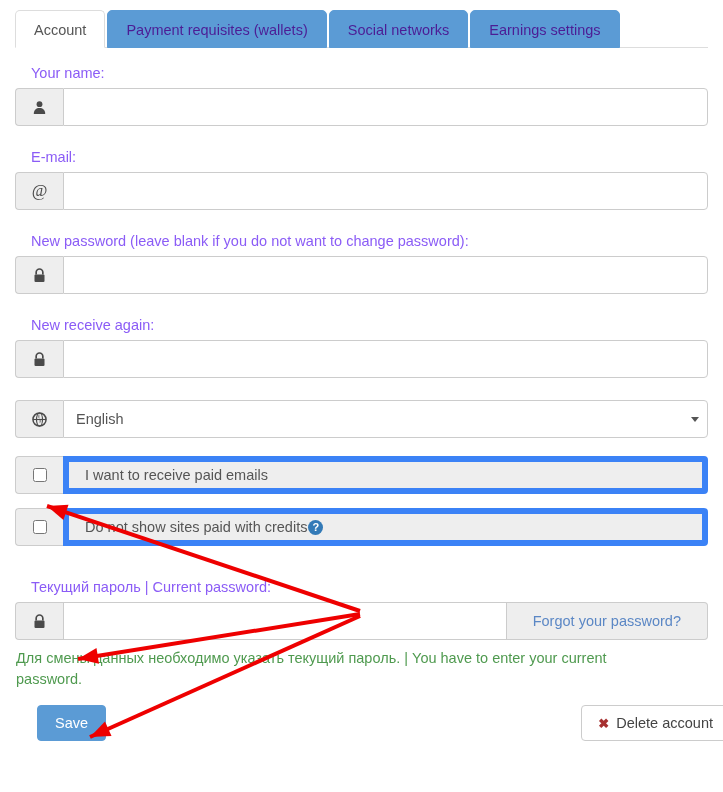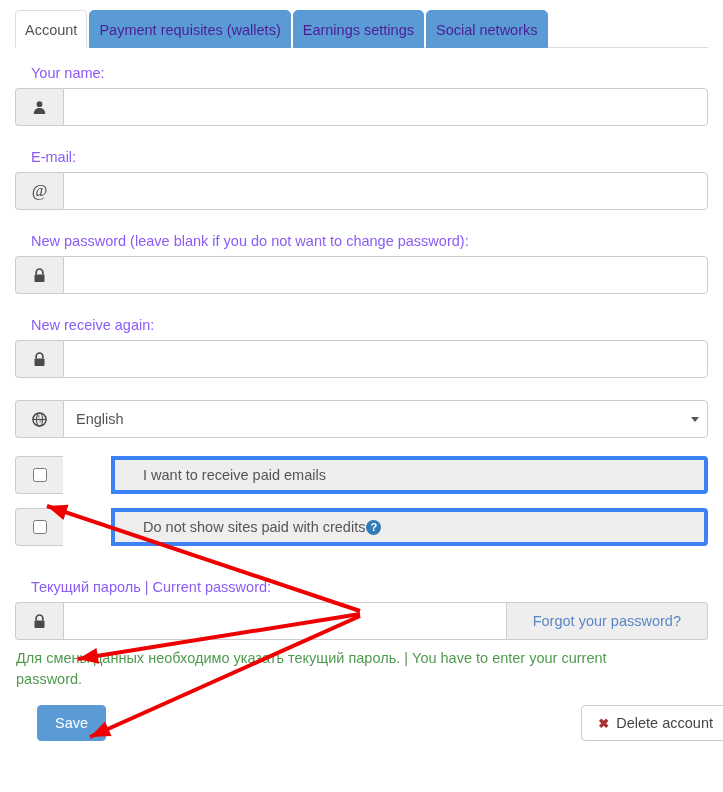--- a/index.html
+++ b/index.html
@@ -27,21 +27,21 @@
   .tabs {
     display: flex;
     align-items: flex-end;
     height: 100%;
     position: relative;
     z-index: 2;
   }
   .tab {
     height: 38px;
     line-height: 38px;
-    padding: 0 9px;
+    padding: 0 18px;
     margin-right: 2px;
     border-radius: 5px 5px 0 0;
     font-size: 14.5px;
     white-space: nowrap;
     box-sizing: border-box;
     cursor: pointer;
     user-select: none;
   }
   .tab.inactive {
     background: #5b9bd5;
@@ -190,31 +190,30 @@
   }
   .check-addon input[type=checkbox] {
     width: 14px;
     height: 14px;
     margin: 0;
     cursor: pointer;
   }
   .check-body {
     flex: 1 1 auto;
     background: #eeeeee;
-    border: 4px solid #3b82f6;
+    border: 6px solid #3b82f6;
     border-radius: 0 4px 4px 0;
     display: flex;
     align-items: center;
-    padding: 0 28px;
+    padding: 0 16px;
     font-size: 14.5px;
     color: #555555;
     box-sizing: border-box;
     cursor: pointer;
     min-width: 0;
-    margin-left: 48px;
   }
   .help-badge {
     display: inline-flex;
     align-items: center;
     justify-content: center;
     width: 15px; height: 15px;
     border-radius: 50%;
     background: #337ab7;
     color: #ffffff;
     font-size: 11px;
@@ -283,24 +282,24 @@
 
 <div class="tabs-wrap">
   <div class="tabs">
     <div class="tab active">
       <span>Account</span>
     </div>
     <div class="tab inactive">
       <span>Payment requisites (wallets)</span>
     </div>
     <div class="tab inactive">
+      <span>Social networks</span>
+    </div>
+    <div class="tab inactive">
       <span>Earnings settings</span>
-    </div>
-    <div class="tab inactive">
-      <span>Social networks</span>
     </div>
   </div>
   <div class="tabs-rule"></div>
 </div>
 
 <div class="form">
 
   <div class="field-label">Your name:</div>
   <div class="input-group">
     <span class="addon">

